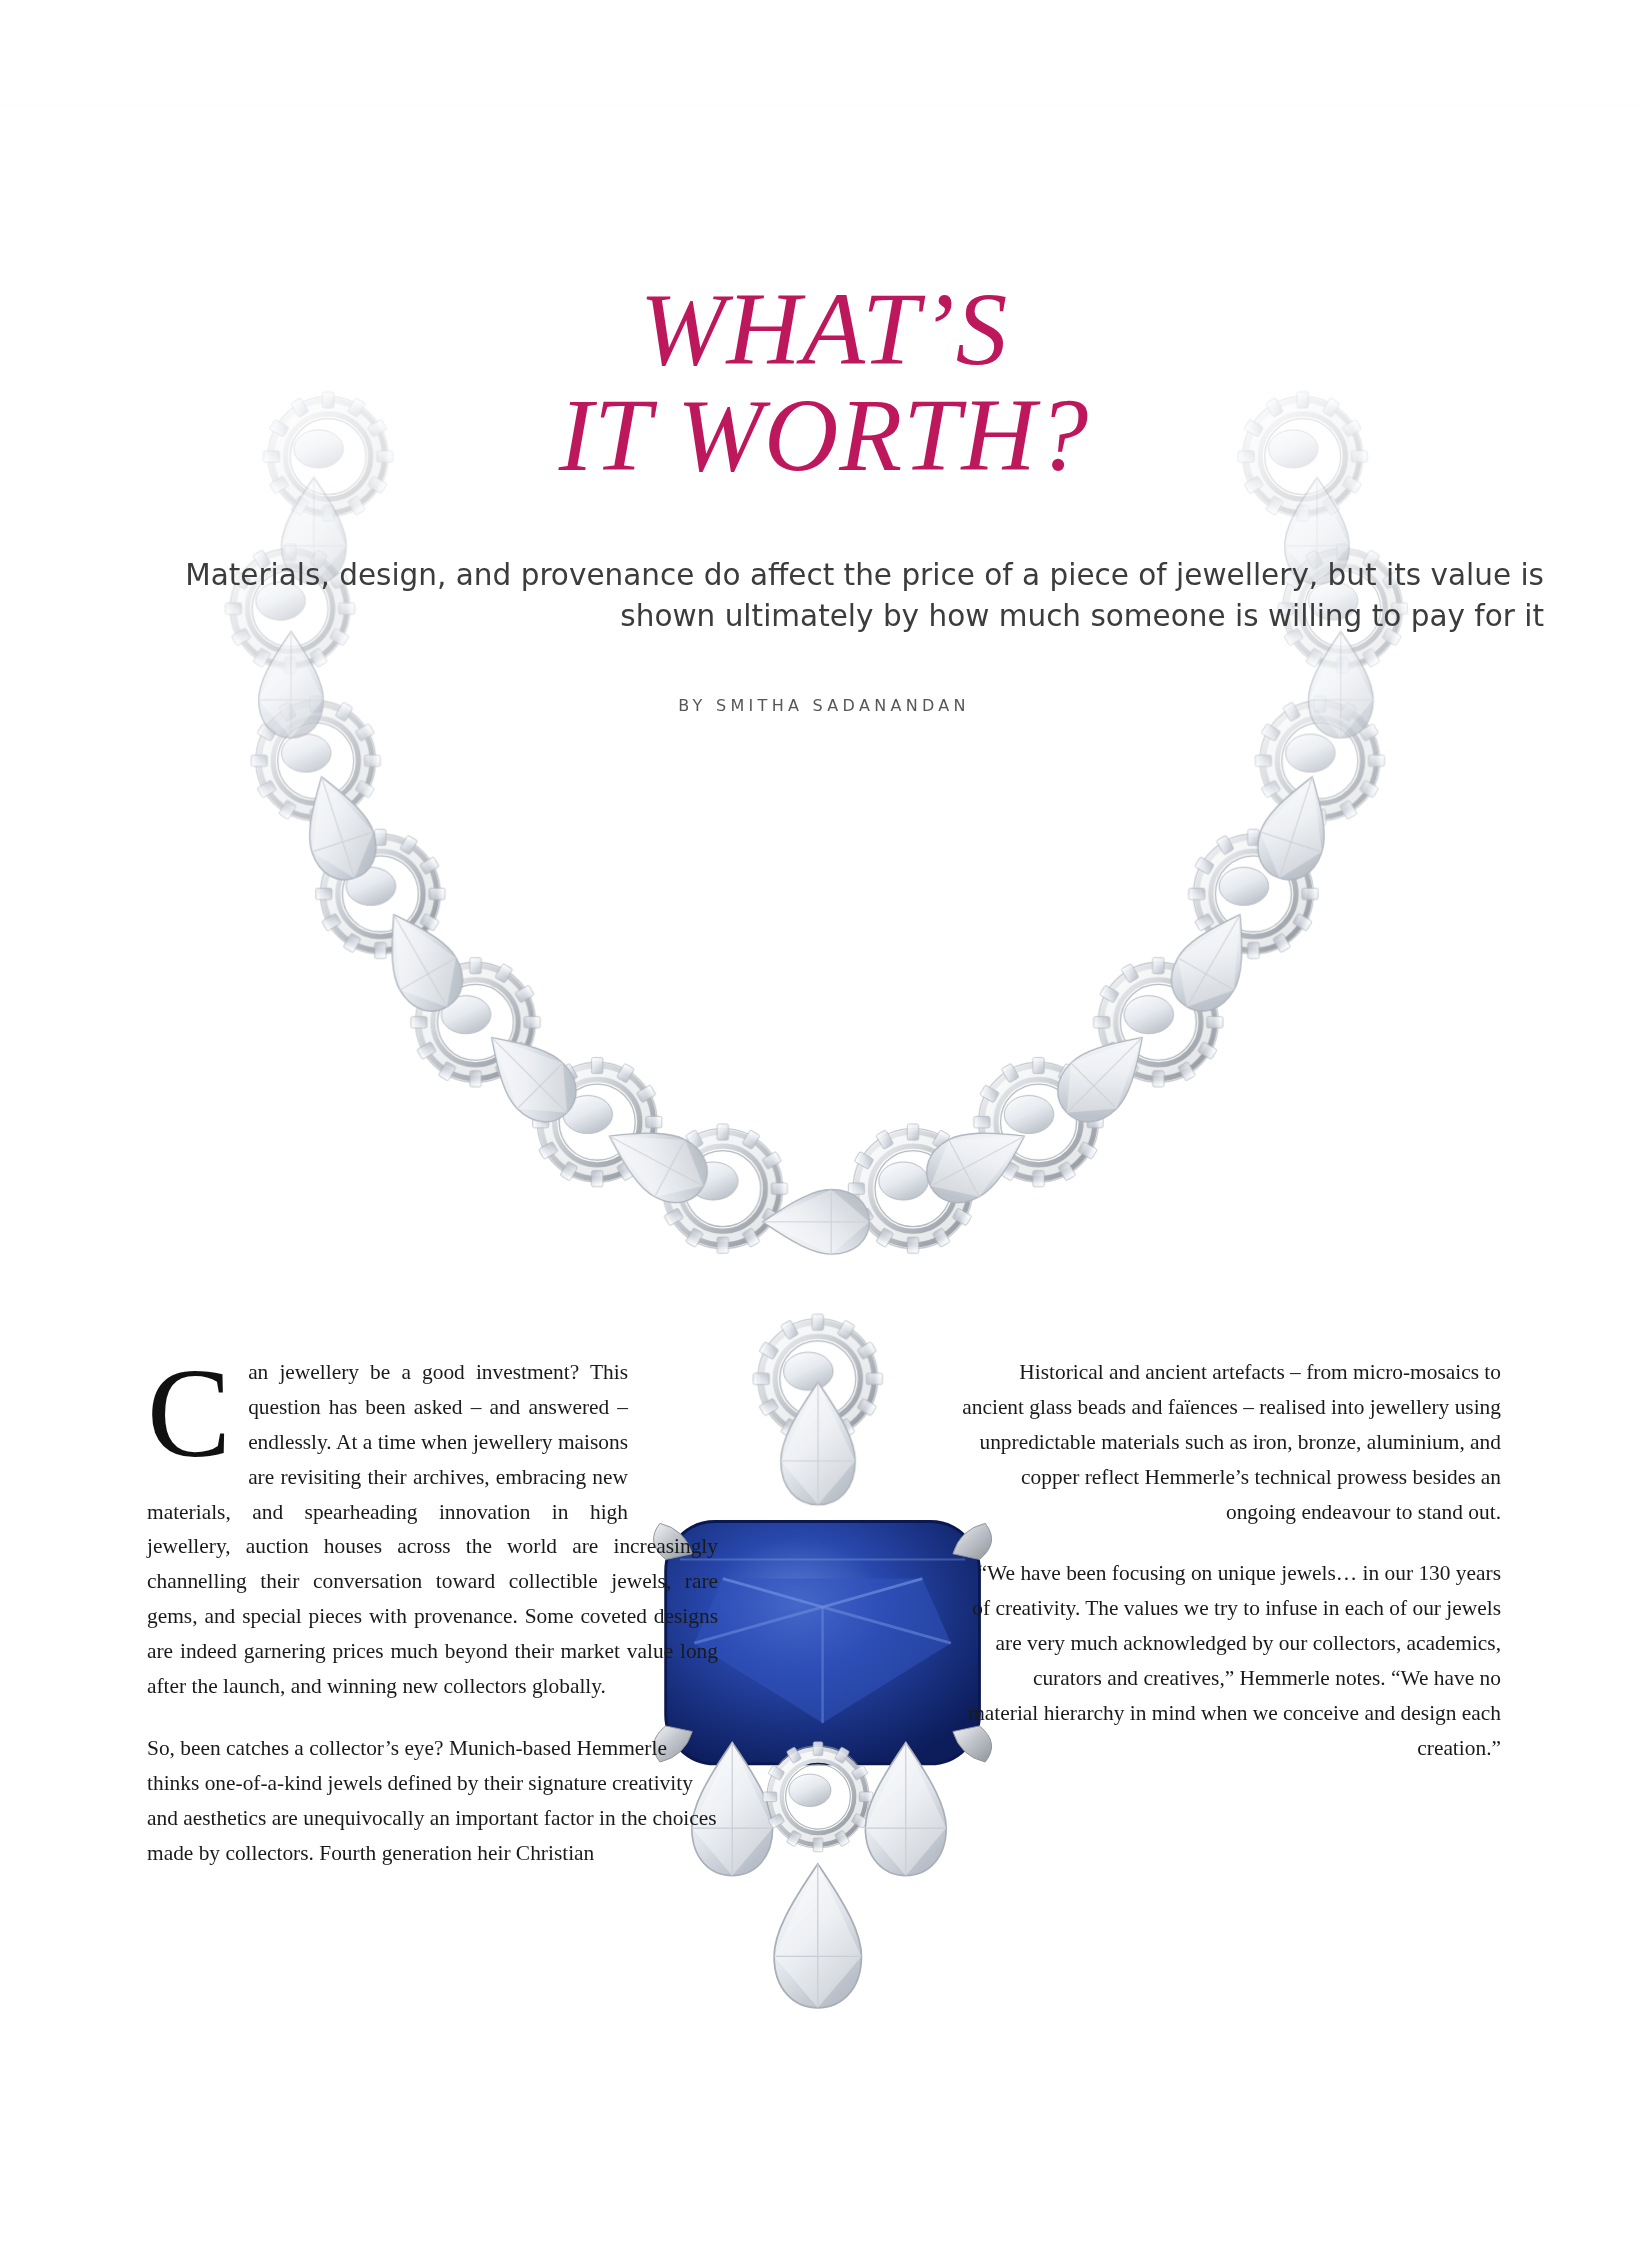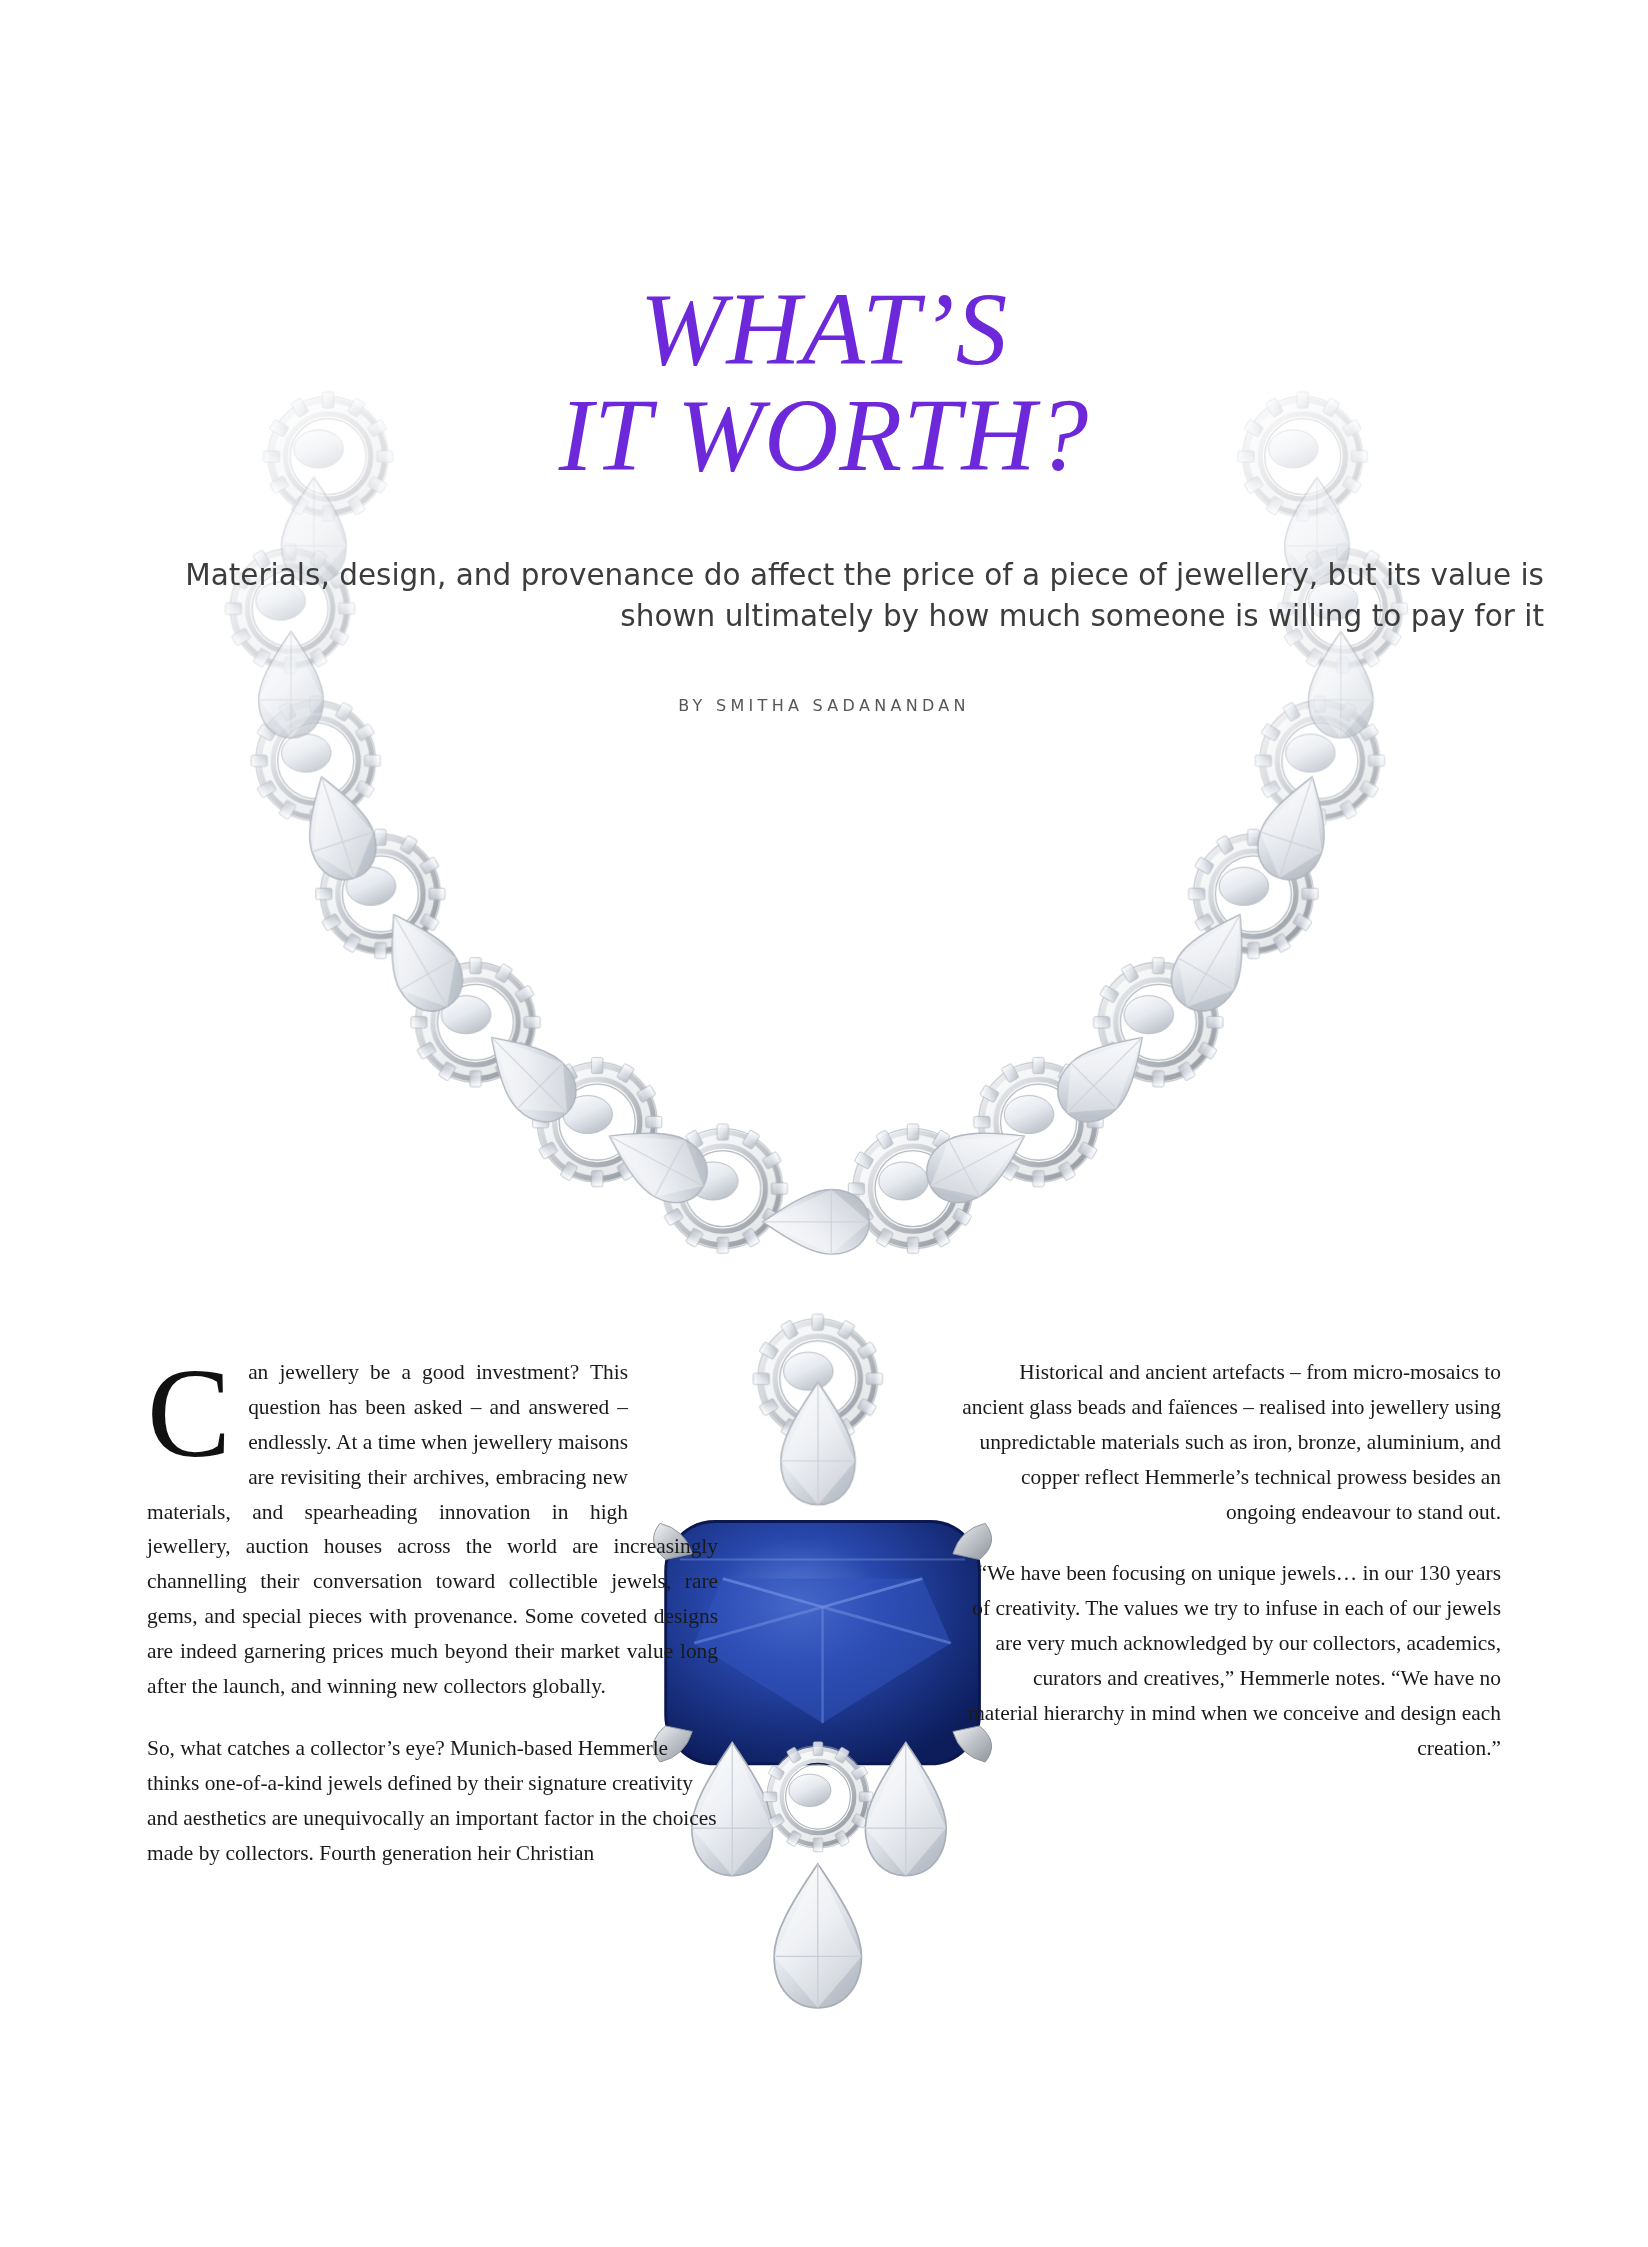--- a/index.html
+++ b/index.html
@@ -31,21 +31,21 @@
     left: 0;
     top: 207px;
     width: 1648px;
     text-align: center;
     font-family: "Liberation Serif", serif;
     font-style: italic;
     font-weight: 400;
     font-size: 103px;
     line-height: 1.03;
     letter-spacing: 1px;
-    color: #6d28d9;
+    color: #be185d;
   }
   .headline .l1 { display: block; }
   .headline .l2 { display: block; text-align: center; }
 
   
   .deck {
     position: absolute;
     left: 105px;
     top: 525px;
     width: 1439px;
@@ -245,21 +245,21 @@
 
   <p class="byline">BY  SMITHA SADANANDAN</p>
 
   <div class="col col-left">
     <p class="p-intro">
       <span class="dropcap">C</span>
       <span class="wrap-right-top"></span>
       <span>an jewellery be a good investment? This question has been asked – and answered – endlessly. At a time when jewellery maisons are revisiting their archives, embracing new materials, and spearheading innovation in high jewellery, auction houses across the world are increasingly channelling their conversation toward collectible jewels, rare gems, and special pieces with provenance. Some coveted designs are indeed garnering prices much beyond their market value long after the launch, and winning new collectors globally.</span>
     </p>
     <p>
-      <span>So, what catches a collector’s eye? Munich-based Hemmerle thinks one-of-a-kind jewels defined by their signature creativity and aesthetics are unequivocally an important factor in the choices made by collectors. Fourth generation heir Christian</span>
+      <span>So, been catches a collector’s eye? Munich-based Hemmerle thinks one-of-a-kind jewels defined by their signature creativity and aesthetics are unequivocally an important factor in the choices made by collectors. Fourth generation heir Christian</span>
     </p>
   </div>
 
   <div class="col col-right">
     <p>
       <span>Historical and ancient artefacts – from micro-mosaics to ancient glass beads and faïences – realised into jewellery using unpredictable materials such as iron, bronze, aluminium, and copper reflect Hemmerle’s technical prowess besides an ongoing endeavour to stand out.</span>
     </p>
     <p>
       <span>“We have been focusing on unique jewels… in our 130 years of creativity. The values we try to infuse in each of our jewels are very much acknowledged by our collectors, academics, curators and creatives,” Hemmerle notes. “We have no material hierarchy in mind when we conceive and design each creation.”</span>
     </p>

